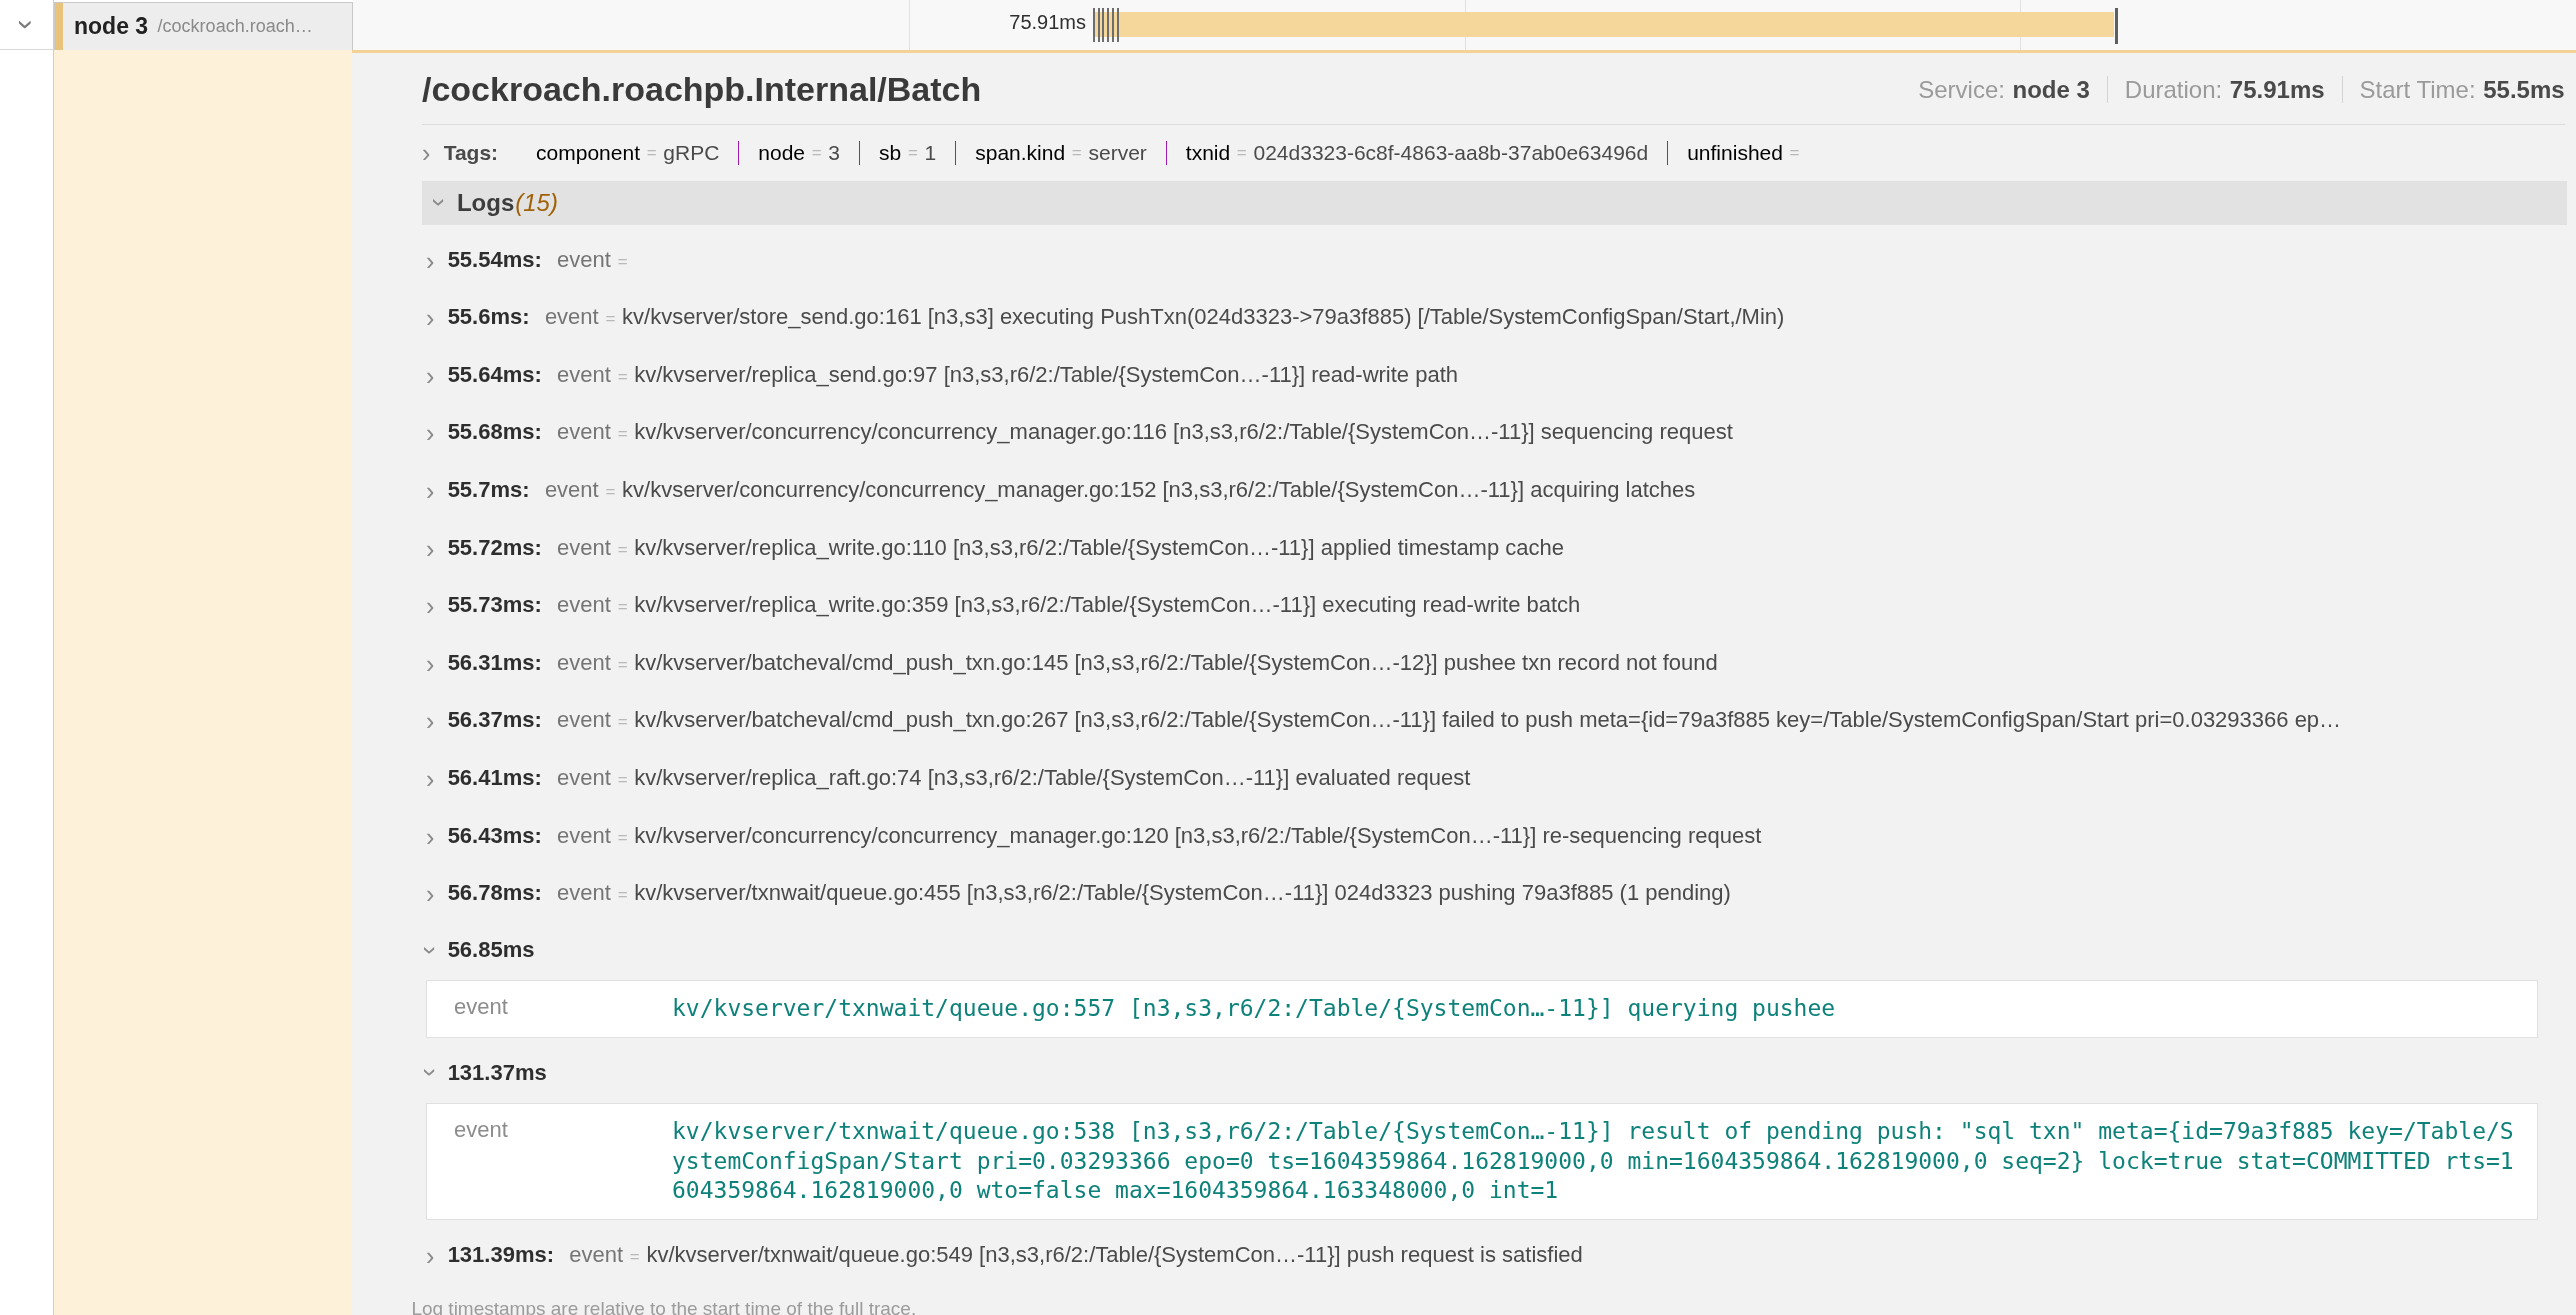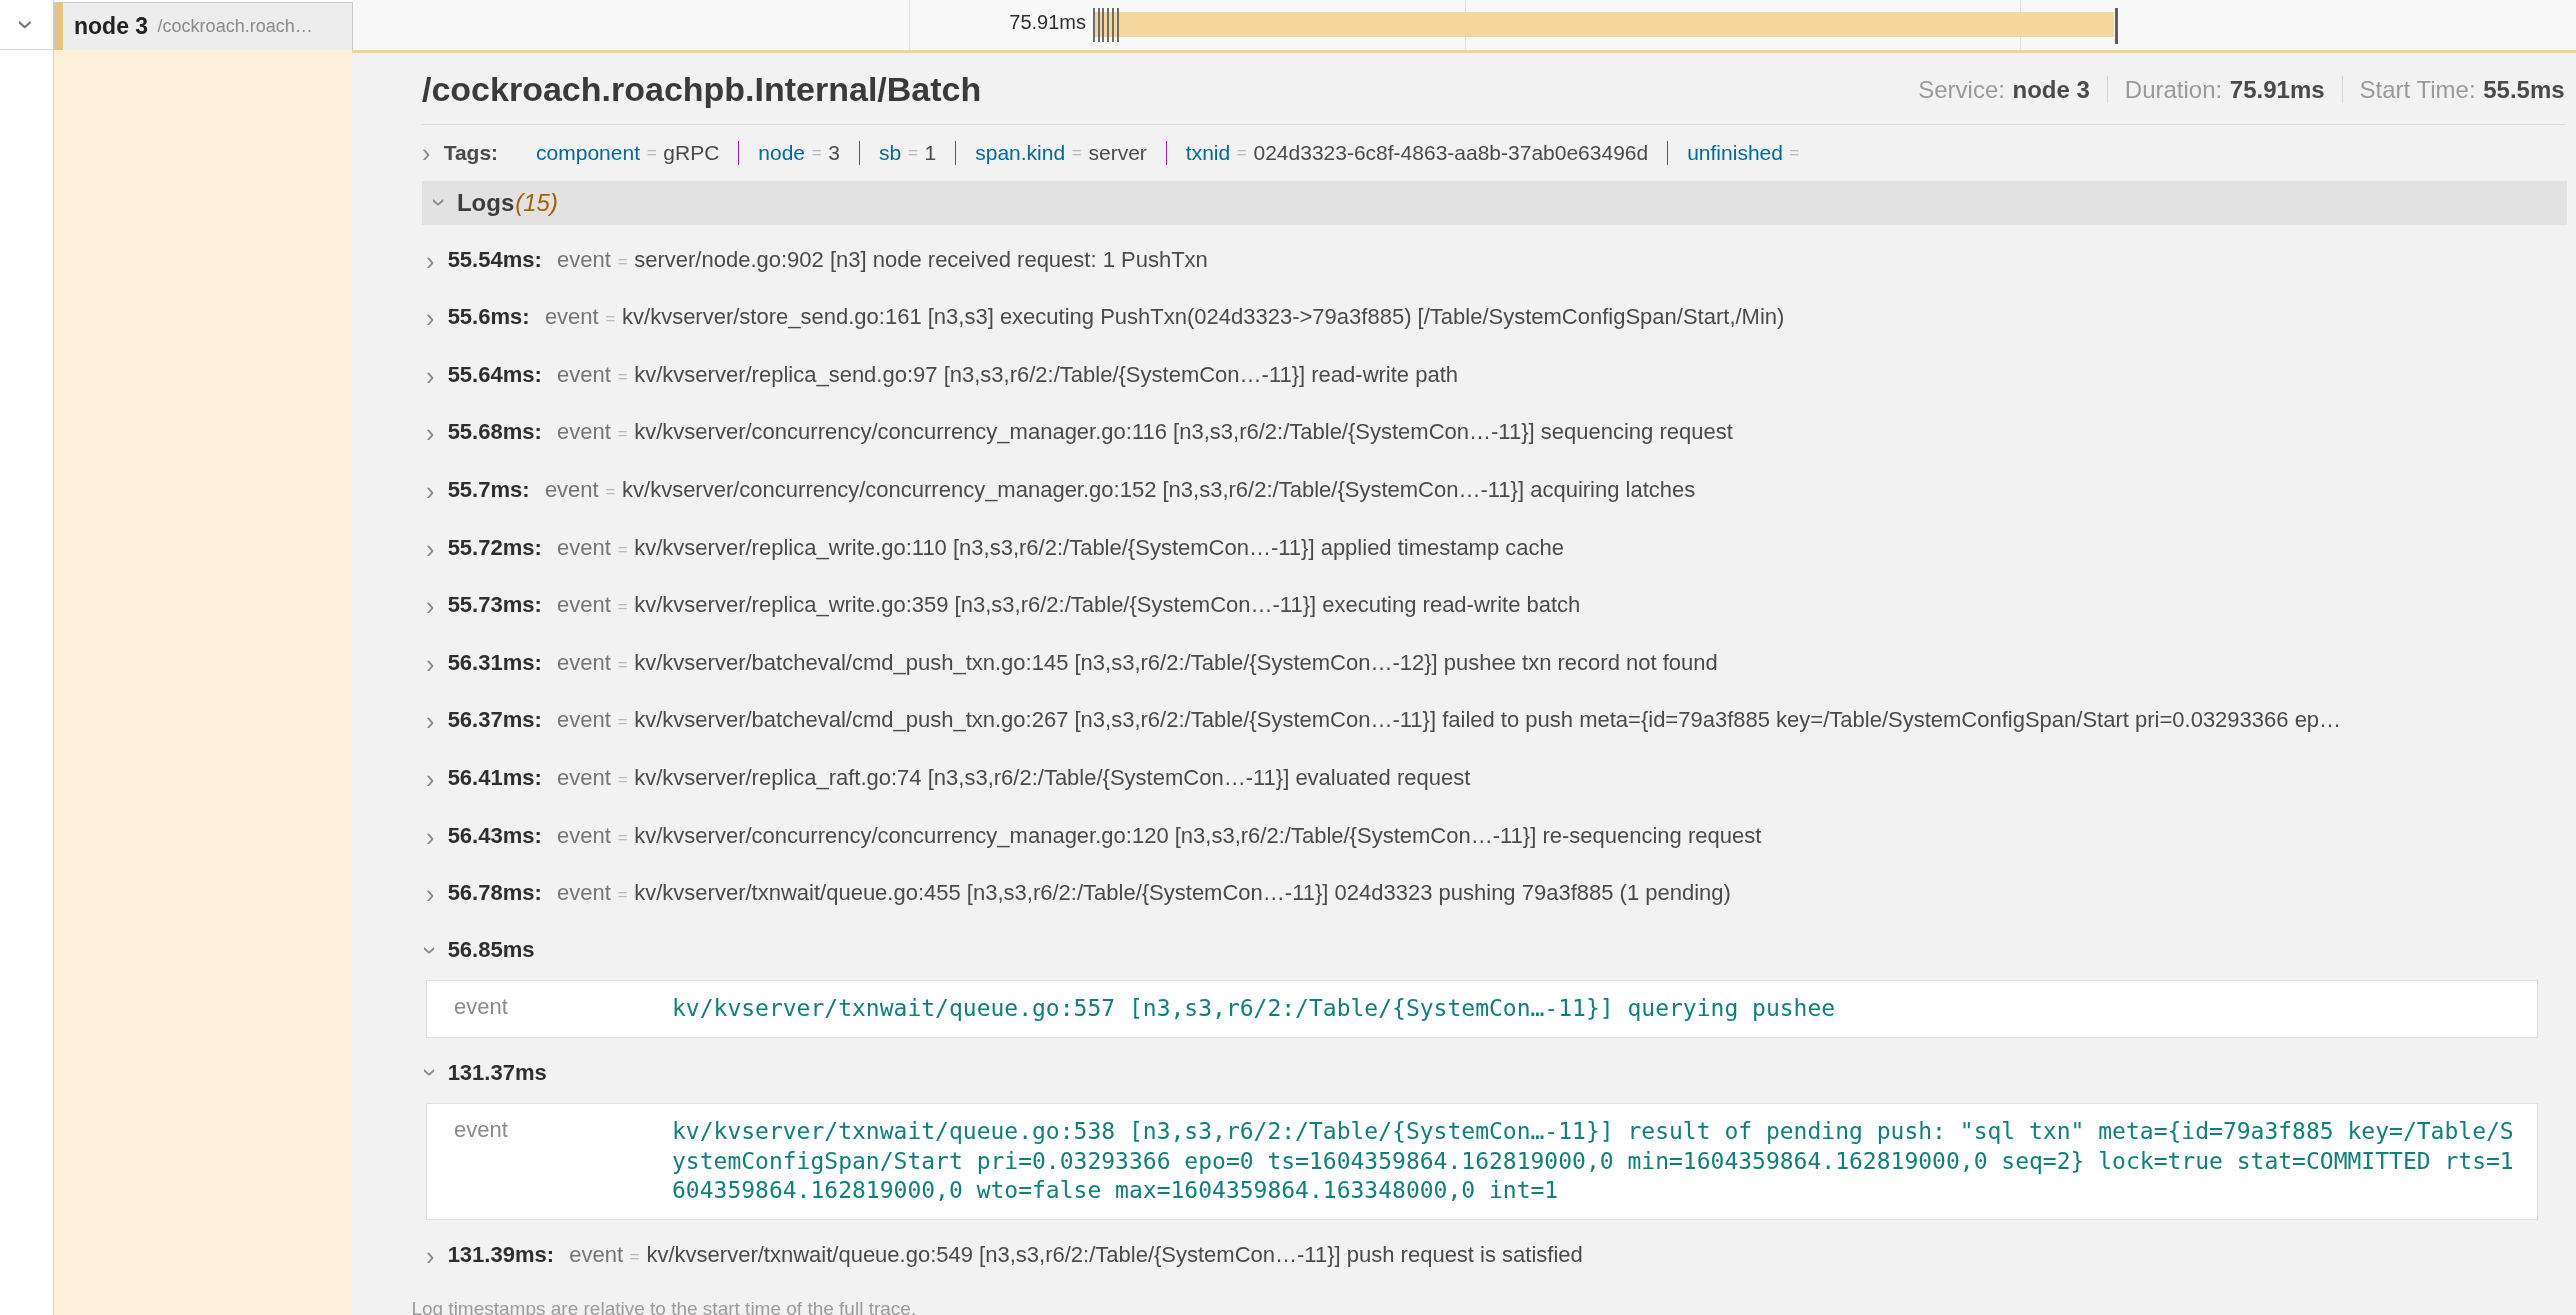--- a/index.html
+++ b/index.html
@@ -40,21 +40,21 @@
   .span-stats { display:flex; align-items:center; font-size:24px; color:#9a9a9a;justify-content:flex-end; }
   .stat-val { color:#4a4a4a; font-weight:bold; margin-left:7.6px; }
   .stat-sep { width:1px; height:27px; background:#d4d4d4; margin:0 17px; }
 
   .tags-bar { display:flex; align-items:center; margin-left:22px; padding:15.3px 0 13.3px 0;
               font-size:21px; }
   .chev-sm { display:inline-block; color:#8a8a8a; font-size:25px; line-height:1; margin-right:13.3px; }
   .tags-label { font-weight:bold; color:#4a4a4a; margin-right:19px; }
   .tag-item { display:flex; align-items:center; padding:0 19px; white-space:nowrap; }
   .tag-item + .tag-item { border-left:1px solid #a21caf; }
-  .tag-key { color:#0369a1; }
+  .tag-key { color:#000000; }
   .tag-eq { color:#b9b9b9; font-size:17px; margin:0 6.7px; }
   .tag-val { color:#4a4a4a; }
 
   .logs-header { display:flex; align-items:center; height:44px; background:#e2e2e2;
                  margin:1.9px 9.5px 0 22px; padding-left:13.3px; font-size:24px; }
   .logs-title { font-weight:bold; color:#3d3d3d; margin-right:1px; }
   .logs-count { color:#a16207;font-style:italic; }
 
   .log-list { margin:7.6px 9.5px 0 26px; }
   .log-row { display:flex; align-items:baseline; padding:14.3px 0; font-size:22px;
@@ -170,21 +170,20 @@
         <span class="logs-title">Logs</span>
         <span class="logs-count">(15)</span>
       </div>
 
       <div class="log-list" id="log-list">
   <div class="log-row">
     <span class="log-chev">›</span>
     <span class="log-ts">55.54ms:</span>
     <span class="log-key">event</span>
     <span class="log-eq">=</span>
-    <span class="log-val">server/node.go:902 [n3] node received request: 1 PushTxn</span>
   </div>
   <div class="log-row">
     <span class="log-chev">›</span>
     <span class="log-ts">55.6ms:</span>
     <span class="log-key">event</span>
     <span class="log-eq">=</span>
     <span class="log-val">kv/kvserver/store_send.go:161 [n3,s3] executing PushTxn(024d3323-&gt;79a3f885) [/Table/SystemConfigSpan/Start,/Min)</span>
   </div>
   <div class="log-row">
     <span class="log-chev">›</span>

